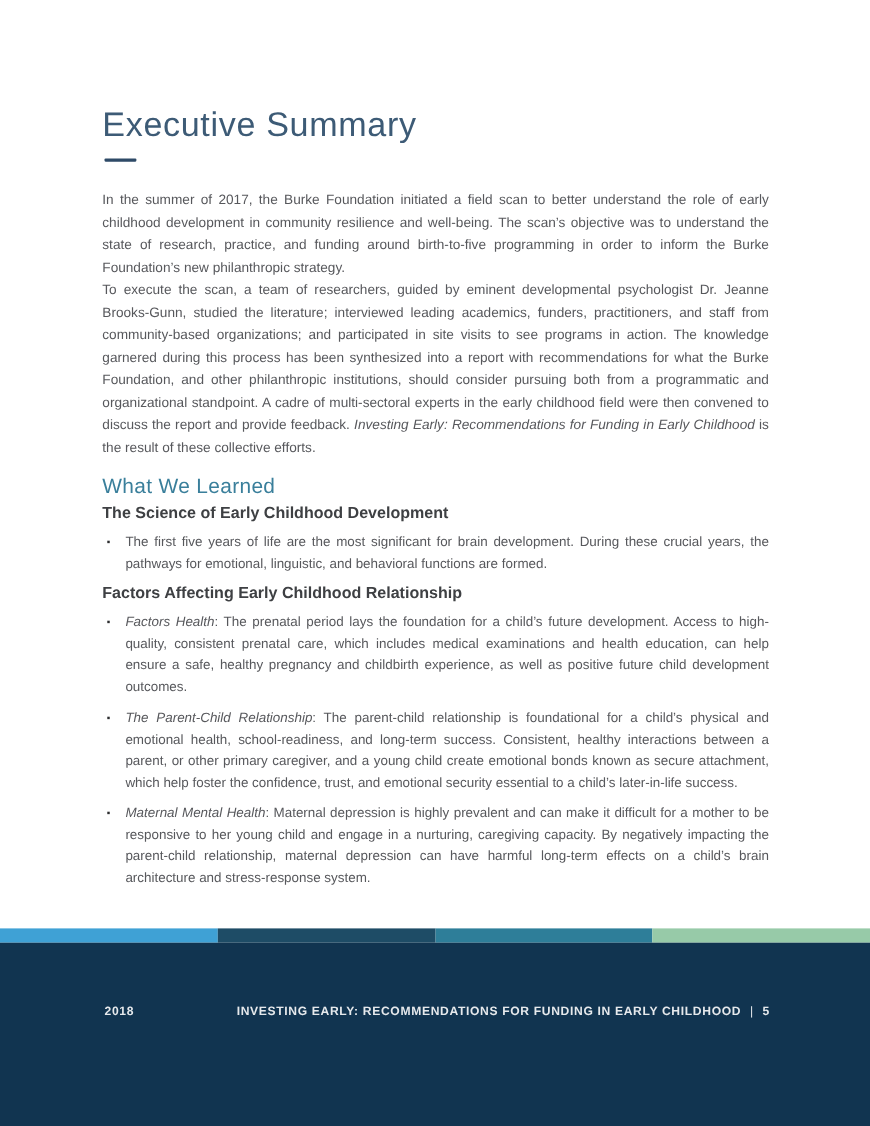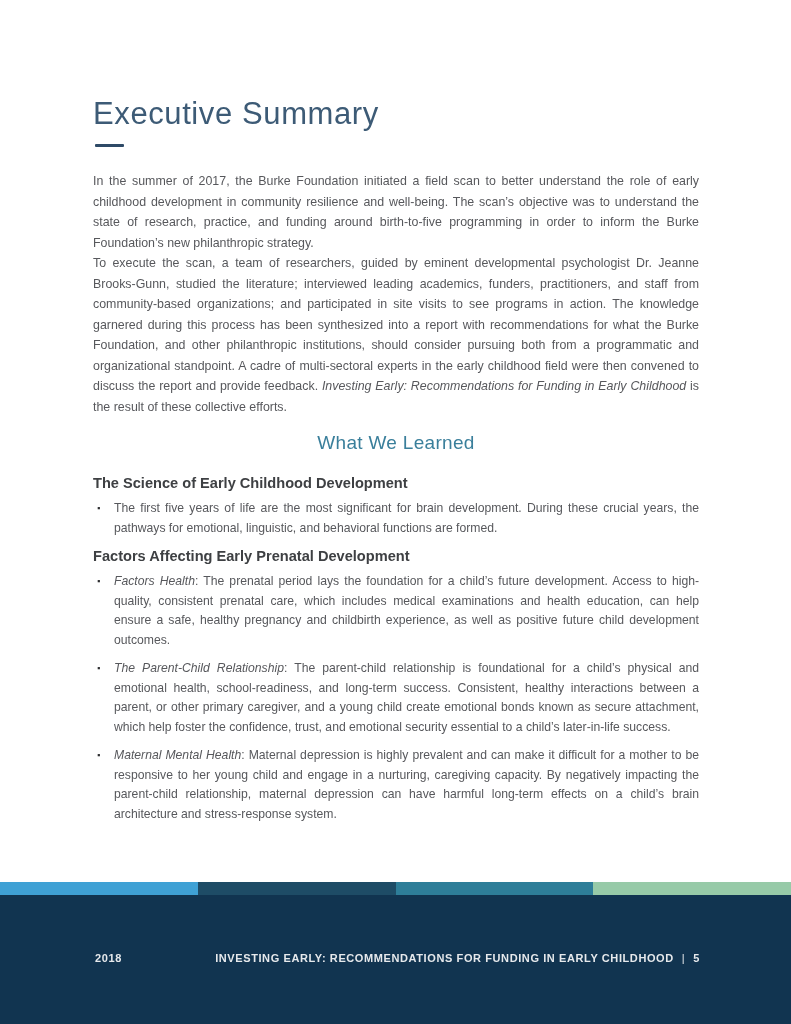--- a/index.html
+++ b/index.html
@@ -29,21 +29,21 @@
   }
   p.body-par {
     font-size:12.4px; line-height:20.5px; color:#57585c;
     text-align:justify;
   }
   h2.section-heading {
     font-size:19px; font-weight:400; color:#3a7f9b;
     letter-spacing:0.3px; line-height:24px;
     margin:10px 0 5px;
   }
-  h2.section-heading.wwl { margin-top:14px; margin-bottom:19px;text-align:center; }
+  h2.section-heading.wwl { margin-top:14px; margin-bottom:3px; }
   h3.sub-heading {
     font-size:14.6px; font-weight:700; color:#3e4043;
     line-height:19px; margin:3px 0 6px;
   }
   h3.sub-heading.factors { margin-top:9px; }
   ul.bullet-list { list-style:none; margin:0 0 2px; }
   ul.bullet-list li {
     position:relative;
     padding-left:21px;
     font-size:12.2px; line-height:19.5px; color:#57585c;
@@ -52,21 +52,21 @@
   }
   ul.bullet-list li::before {
     content:"▪";
     position:absolute; left:4px; top:0;
     font-size:9px; line-height:19.5px; color:#2c2d2f;
   }
   em.lead-in, em.inline-title { font-style:italic; }
   .footer-stripe { height:13px; display:flex; flex:0 0 auto; }
   .footer-stripe .seg { flex:1 1 25%; height:100%; }
   .footer-bar {
-    height:129px; flex:0 0 auto;
+    height:167px; flex:0 0 auto;
     background:#113450;
     display:flex; justify-content:space-between; align-items:flex-start;
     padding:57px 91px 0 95px;
     color:#e6e9ec;
     font-size:11px; font-weight:700; letter-spacing:0.6px;
   }
   .running-title-group { display:flex; align-items:baseline; }
   .footer-sep { margin:0 8px; font-weight:400; }
 </style>
 </head>
@@ -86,21 +86,21 @@
     </section>
 
     <section>
       <h2 class="section-heading wwl">What We Learned</h2>
 
       <h3 class="sub-heading">The Science of Early Childhood Development</h3>
       <ul class="bullet-list">
         <li><span>The first five years of life are the most significant for brain development. During these crucial years, the pathways for emotional, linguistic, and behavioral functions are formed.</span></li>
       </ul>
 
-      <h3 class="sub-heading factors">Factors Affecting Early Prenatal Development</h3>
+      <h3 class="sub-heading factors">Factors Affecting Early Childhood Relationship</h3>
       <ul class="bullet-list">
         <li><em class="lead-in">Factors Health</em><span>: The prenatal period lays the foundation for a child’s future development. Access to high-quality, consistent prenatal care, which includes medical examinations and health education, can help ensure a safe, healthy pregnancy and childbirth experience, as well as positive future child development outcomes.</span></li>
         <li><em class="lead-in">The Parent-Child Relationship</em><span>: The parent-child relationship is foundational for a child’s physical and emotional health, school-readiness, and long-term success. Consistent, healthy interactions between a parent, or other primary caregiver, and a young child create emotional bonds known as secure attachment, which help foster the confidence, trust, and emotional security essential to a child’s later-in-life success.</span></li>
         <li><em class="lead-in">Maternal Mental Health</em><span>: Maternal depression is highly prevalent and can make it difficult for a mother to be responsive to her young child and engage in a nurturing, caregiving capacity. By negatively impacting the parent-child relationship, maternal depression can have harmful long-term effects on a child’s brain architecture and stress-response system.</span></li>
       </ul>
     </section>
 
   </main>
 
   <div class="footer-stripe">

